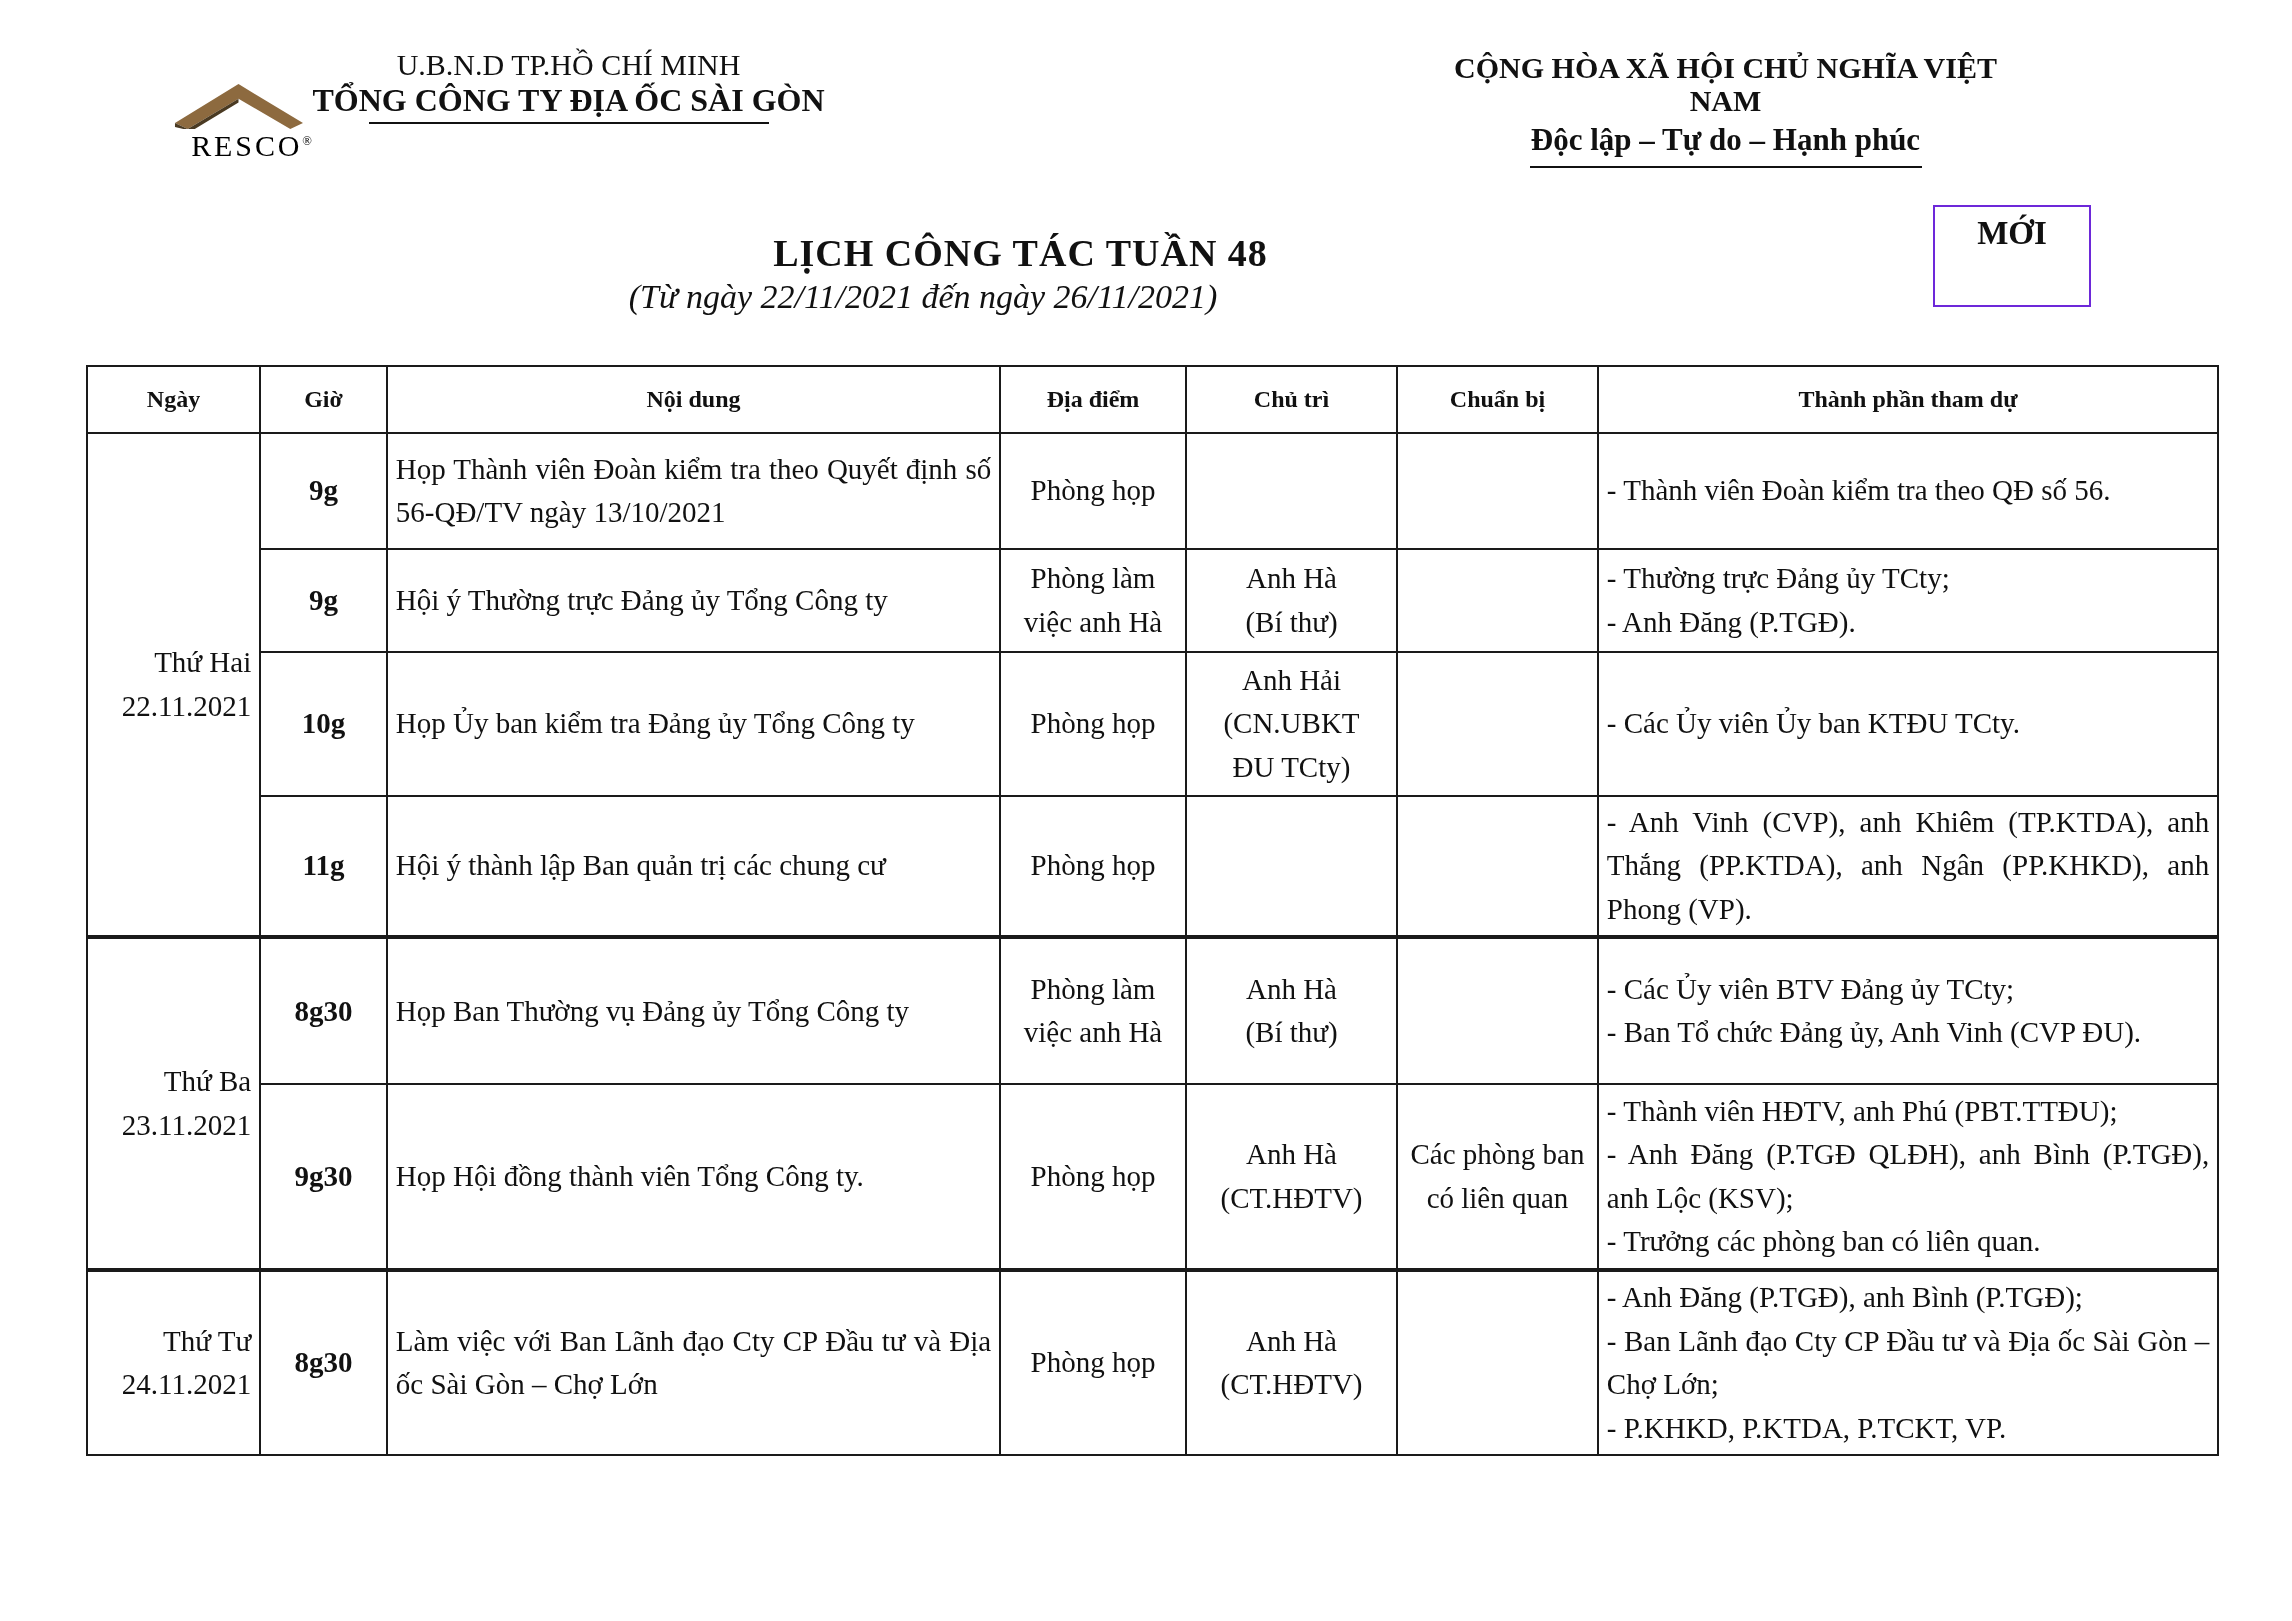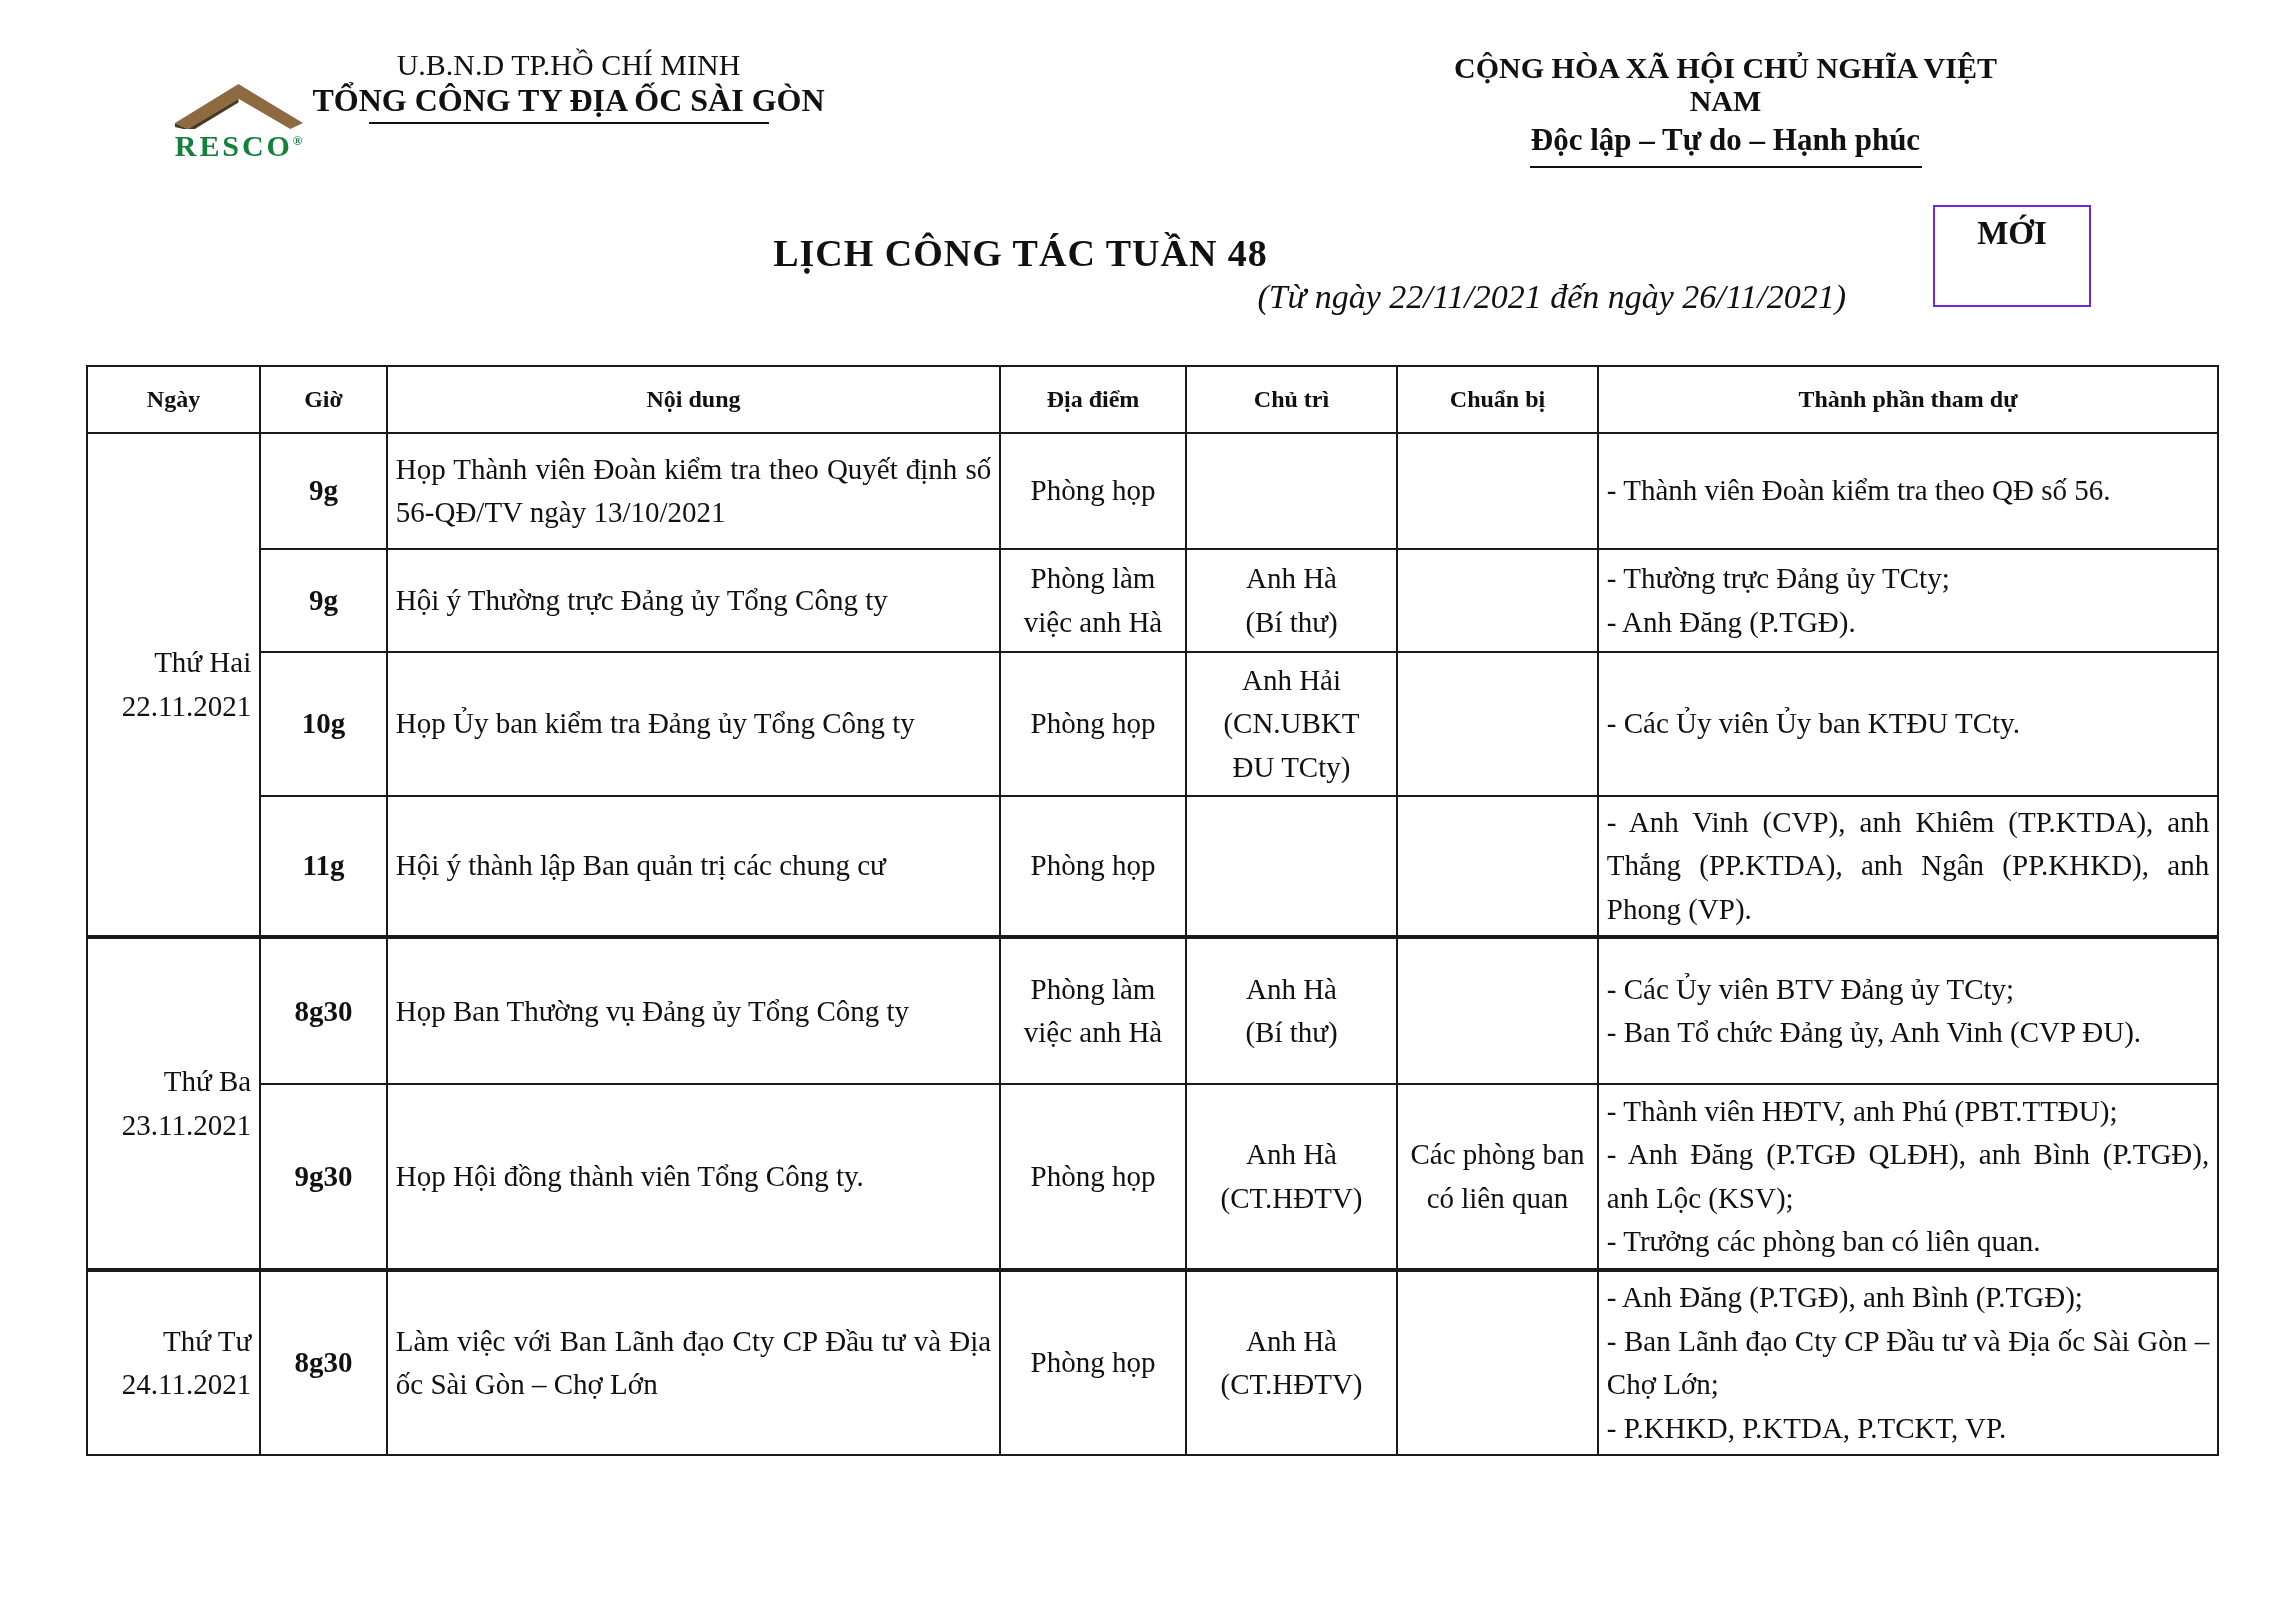--- a/index.html
+++ b/index.html
@@ -4,34 +4,34 @@
 <style>
   html,body{margin:0;padding:0;}
   body{
     width:2293px;height:1621px;position:relative;background:#ffffff;
     font-family:"Liberation Serif","DejaVu Serif",serif;color:#111;
     overflow:hidden;
   }
   
   .logo{position:absolute;left:165px;top:84px;width:147px;text-align:center;}
   .logo svg{display:block;margin:0 auto;}
-  .logo-text{font-size:30px;font-weight:bold;letter-spacing:2.9px;color:#15803d;line-height:1;margin-top:2px;}
+  .logo-text{font-size:30px;font-weight:normal;letter-spacing:2.9px;color:#000000;line-height:1;margin-top:2px;text-align:right;}
   .logo-reg{font-size:12.7px;vertical-align:super;letter-spacing:0;}
   .org{position:absolute;left:294px;top:49px;width:549px;text-align:center;}
   .org-l1{font-size:30px;line-height:1.06;}
   .org-l2{font-size:32px;font-weight:bold;line-height:1.06;margin-top:2.9px;}
   .org-l3{font-size:30px;font-weight:bold;word-spacing:8.8px;line-height:1.06;margin-top:4.9px;}
   .org-underline{width:400px;border-bottom:2.9px solid #111;margin:4.9px auto 0 auto;height:0;}
   .nat{position:absolute;left:1451px;top:51px;width:549px;text-align:center;}
   .nat-l1{font-size:30px;font-weight:bold;line-height:1.1;}
   .nat-l2{font-size:31px;font-weight:bold;line-height:1.1;margin-top:5.9px;}
   .nat-underline{width:392px;border-bottom:2.9px solid #111;margin:8.8px auto 0 auto;height:0;}
   
   .doc-title{position:absolute;left:0;top:231px;width:2041px;text-align:center;font-size:38px;font-weight:bold;letter-spacing:1px;}
-  .doc-subtitle{position:absolute;left:0;top:278px;width:1846px;text-align:right;font-size:34px;font-style:italic;}
+  .doc-subtitle{position:absolute;left:0;top:278px;width:1846px;text-align:center;font-size:34px;font-style:italic;}
   .badge{position:absolute;left:1933px;top:205px;width:158px;height:102px;border:2px solid #6d28d9;box-sizing:border-box;text-align:center;}
   .badge-text{font-size:33px;font-weight:bold;margin-top:7.8px;}
   
   table.sched{position:absolute;left:86px;top:365px;width:2132px;border-collapse:collapse;table-layout:fixed;}
   table.sched th,table.sched td{border:2px solid #1a1a1a;box-sizing:border-box;vertical-align:middle;overflow:hidden;}
   table.sched th{font-size:24px;font-weight:bold;height:67px;padding:0 5.9px;}
   table.sched td{font-size:29px;line-height:1.5;padding:3.9px 7.8px;}
   td.c-day{font-weight:normal;text-align:right;font-size:30px;line-height:1.25;}
   td.c-time{font-weight:bold;text-align:center;font-size:30px;border-radius:17px;}
   td.c-content{text-align:justify;padding:3.9px 14.7px;}

